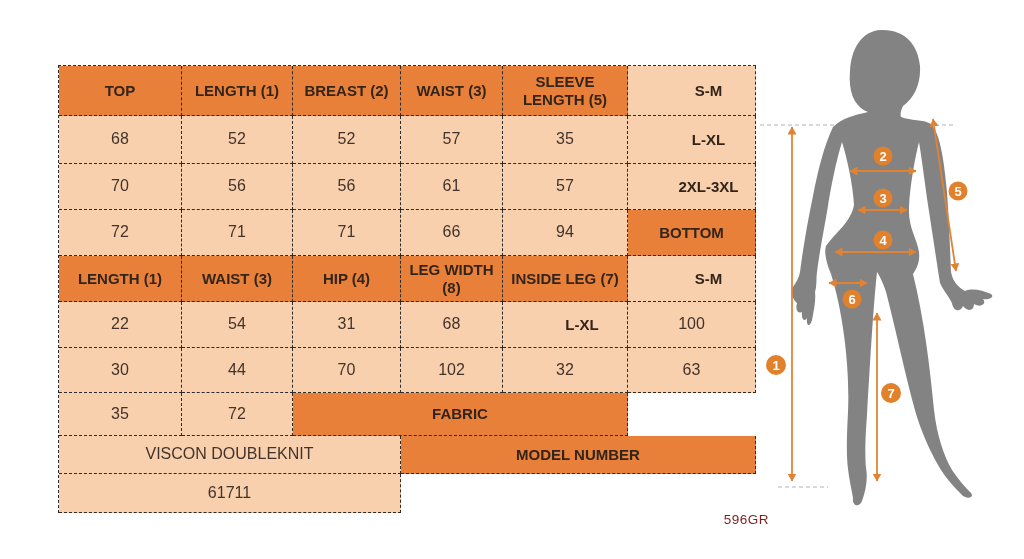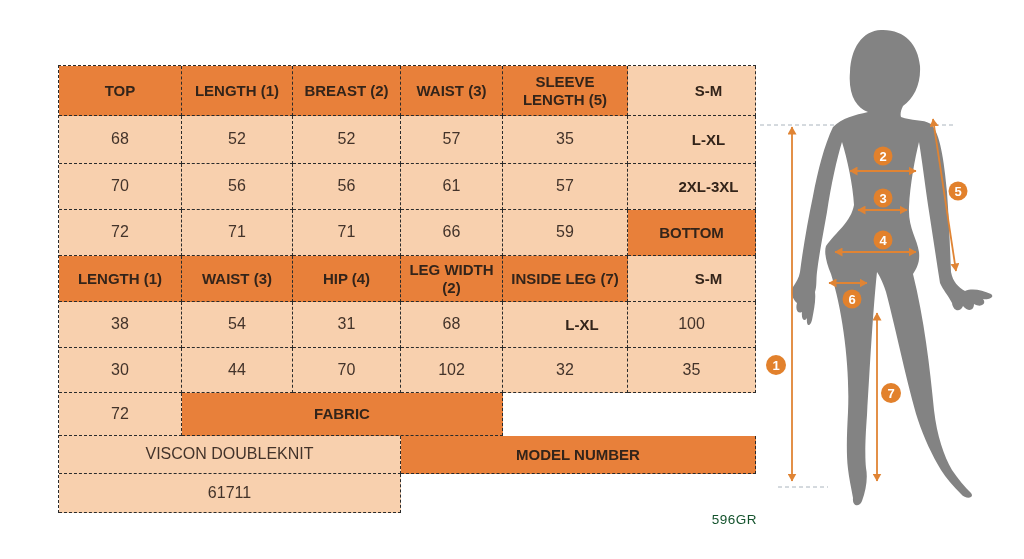--- a/index.html
+++ b/index.html
@@ -15,22 +15,22 @@
     box-sizing:content-box;}
   .cell{border-right:1.5px dashed #2b2b2b;border-bottom:1.5px dashed #2b2b2b;
     display:flex;align-items:center;justify-content:center;text-align:center;
     line-height:1.15;box-sizing:border-box;padding:2px 6px;}
   .hcell{background:#e8803a;color:#33241a;font-weight:bold;font-size:15px;}
   .scell{background:#f8d0ae;color:#33241a;font-weight:bold;font-size:15px;padding-left:40px;}
   .vcell{background:#f8d0ae;color:#43332a;font-weight:normal;font-size:16px;}
   .span3{grid-column:span 3;}
 
   
-  .code{position:absolute;left:58px;top:512px;width:699px;text-align:right;
-    font-size:13.5px;color:#14532d;letter-spacing:0.5px;}
+  .code{position:absolute;left:70px;top:512px;width:699px;text-align:right;
+    font-size:13.5px;color:#7f1d1d;letter-spacing:0.5px;}
 
   
   .figure-wrap{position:absolute;left:760px;top:0;width:264px;height:559px;}
   .guide{stroke:#aab4bd;stroke-width:1;stroke-dasharray:4 3;fill:none;}
   .meas{stroke:#e08434;stroke-width:1.8;fill:none;}
   .marker-circle{fill:#e2812c;}
   .marker-num{fill:#ffffff;font-weight:bold;font-size:13px;
     font-family:"Liberation Sans",sans-serif;text-anchor:middle;}
 </style>
 </head>
@@ -58,43 +58,44 @@
     <div class="cell vcell">56</div>
     <div class="cell vcell">56</div>
     <div class="cell vcell">61</div>
     <div class="cell vcell">57</div>
 
     <div class="cell scell">2XL-3XL</div>
     <div class="cell vcell">72</div>
     <div class="cell vcell">71</div>
     <div class="cell vcell">71</div>
     <div class="cell vcell">66</div>
-    <div class="cell vcell">59</div>
+    <div class="cell vcell">94</div>
 
     <div class="cell hcell">BOTTOM</div>
     <div class="cell hcell">LENGTH (1)</div>
     <div class="cell hcell">WAIST (3)</div>
     <div class="cell hcell">HIP (4)</div>
-    <div class="cell hcell">LEG WIDTH (2)</div>
+    <div class="cell hcell">LEG WIDTH (8)</div>
     <div class="cell hcell">INSIDE LEG (7)</div>
 
     <div class="cell scell">S-M</div>
-    <div class="cell vcell">38</div>
+    <div class="cell vcell">22</div>
     <div class="cell vcell">54</div>
     <div class="cell vcell">31</div>
     <div class="cell vcell">68</div>
 
     <div class="cell scell">L-XL</div>
     <div class="cell vcell">100</div>
     <div class="cell vcell">30</div>
     <div class="cell vcell">44</div>
     <div class="cell vcell">70</div>
 
     <div class="cell vcell">102</div>
     <div class="cell vcell">32</div>
+    <div class="cell vcell">63</div>
     <div class="cell vcell">35</div>
     <div class="cell vcell">72</div>
 
     <div class="cell hcell span3">FABRIC</div>
     <div class="cell vcell span3">VISCON DOUBLEKNIT</div>
     <div class="cell hcell span3">MODEL NUMBER</div>
     <div class="cell vcell span3">61711</div>
   </div>
 
   <div class="code">596GR</div>

